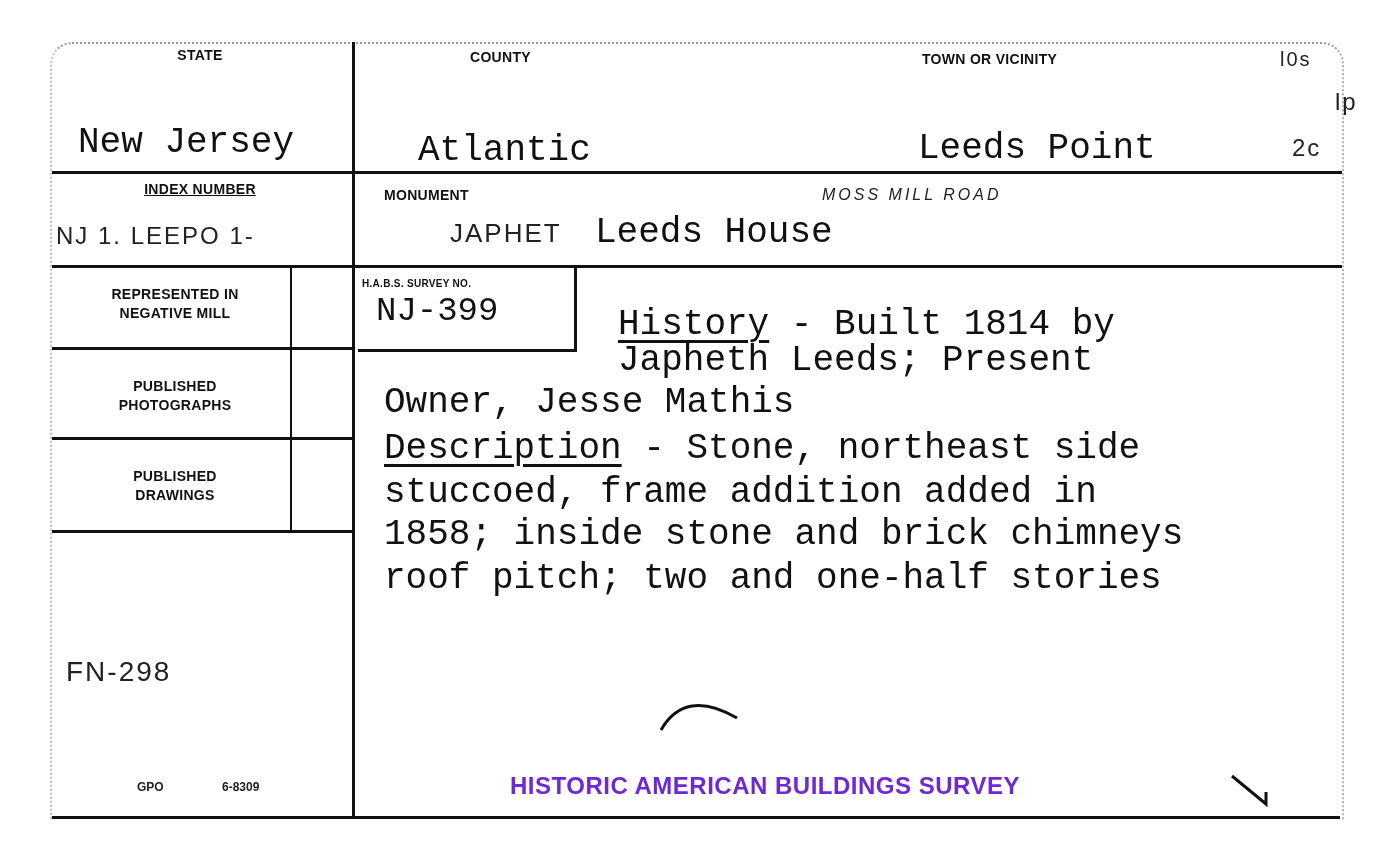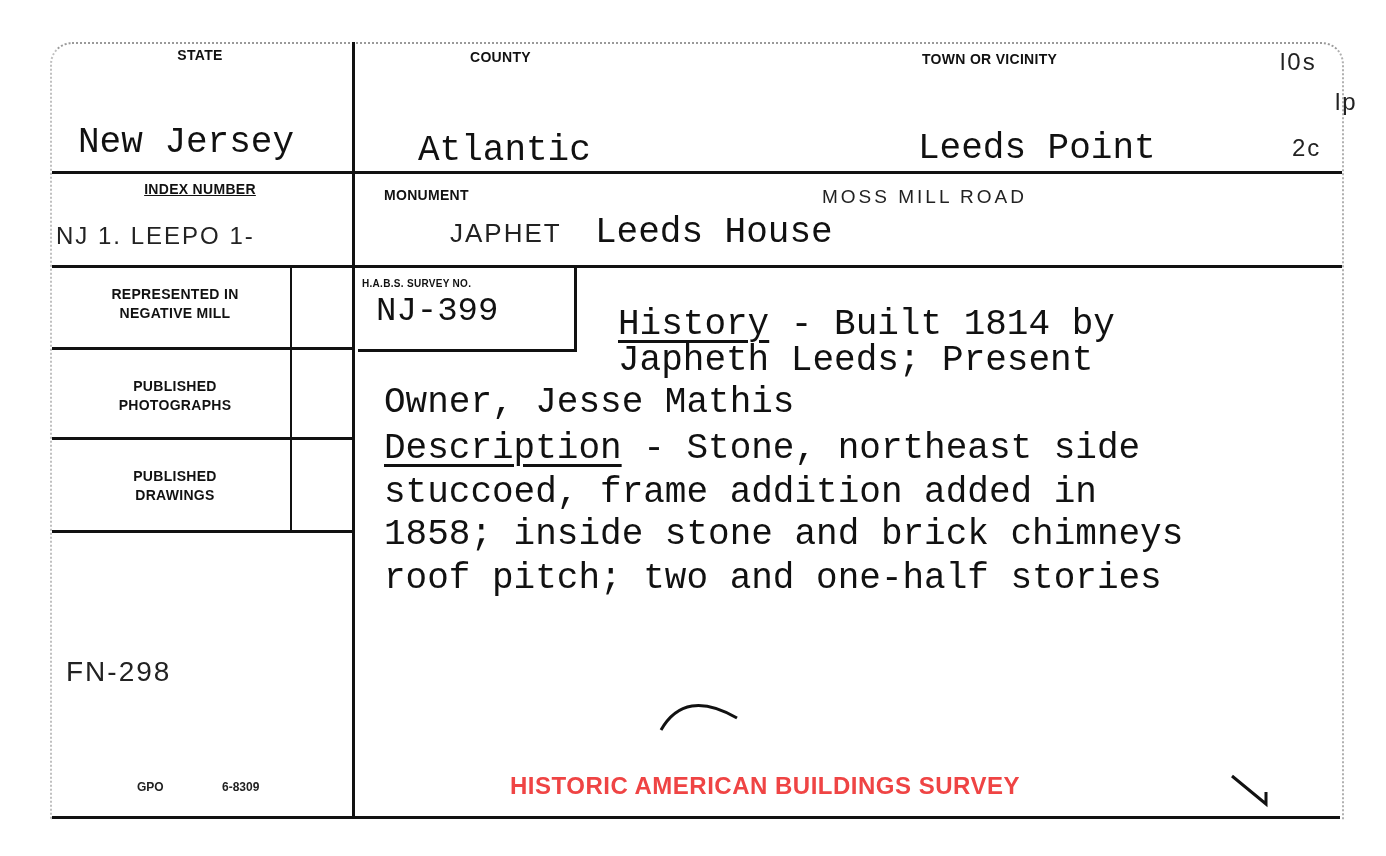--- a/index.html
+++ b/index.html
@@ -3,25 +3,25 @@
 <meta charset="utf-8">
 <style>
   html, body { margin: 0; padding: 0; background: #ffffff; }
   body { width: 1386px; height: 856px; position: relative; overflow: hidden; font-family: "Liberation Mono", monospace; color: #111; }
   .card { position: absolute; left: 50px; top: 42px; width: 1290px; height: 776px; border-top: 2px dotted #9a9a9a; border-right: 2px dotted #b0b0b0; border-left: 2px dotted #c0c0c0; border-radius: 22px 22px 0 0; }
   .hline { position: absolute; background: #111; height: 3px; }
   .vline { position: absolute; background: #111; width: 3px; }
   .label { position: absolute; font-family: "Liberation Sans", sans-serif; font-weight: bold; font-size: 14px; letter-spacing: 0.3px; text-align: center; color: #111; line-height: 19px; }
   .typed { position: absolute; font-family: "Liberation Mono", monospace; font-size: 36px; color: #111; white-space: pre; }
   .hand { position: absolute; font-family: "Liberation Sans", sans-serif; font-size: 26px; color: #222; letter-spacing: 2px; white-space: pre; }
-  .hand.small { font-size: 19px; letter-spacing: 3px; }
+  .hand.small { font-size: 16px; letter-spacing: 3px; font-style: italic; }
   .body-text { position: absolute; font-family: "Liberation Mono", monospace; font-size: 36px; line-height: 42px; color: #111; white-space: pre; }
   .u { text-decoration: underline; text-decoration-thickness: 3px; text-underline-offset: 6px; }
   .survey-box { position: absolute; left: 358px; top: 265px; width: 216px; height: 84px; border-right: 3px solid #111; border-bottom: 3px solid #111; }
-  .footer { position: absolute; left: 510px; top: 772px; font-family: "Liberation Sans", sans-serif; font-weight: bold; font-size: 24px; letter-spacing: 0.5px; color: #ef4444; }
+  .footer { position: absolute; left: 510px; top: 772px; font-family: "Liberation Sans", sans-serif; font-weight: bold; font-size: 24px; letter-spacing: 0.5px; color: #6d28d9; }
   .gpo { position: absolute; top: 780px; font-family: "Liberation Sans", sans-serif; font-weight: bold; font-size: 12px; color: #222; }
 </style>
 </head>
 <body>
 
 <div class="card"></div>
 
 <div class="vline" style="left:352px; top:42px; height:774px;"></div>
 <div class="hline" style="left:52px; top:171px; width:1290px;"></div>
 <div class="hline" style="left:52px; top:265px; width:1290px;"></div>
@@ -33,21 +33,21 @@
 
 <div class="label" style="left:60px; top:46px; width:280px;">STATE</div>
 <div class="typed" style="left:78px; top:122px;">New Jersey</div>
 
 <div class="label" style="left:470px; top:48px;">COUNTY</div>
 <div class="typed" style="left:418px; top:130px;">Atlantic</div>
 
 <div class="label" style="left:922px; top:50px;">TOWN OR VICINITY</div>
 <div class="typed" style="left:918px; top:128px;">Leeds Point</div>
 
-<div class="hand" style="left:1280px; top:48px; font-size:24px;">l0s</div>
+<div class="hand" style="left:1280px; top:48px; font-size:20px;">l0s</div>
 <div class="hand" style="left:1292px; top:88px; font-size:24px;margin-left:43px;">lp</div>
 <div class="hand" style="left:1292px; top:134px; font-size:24px;">2c</div>
 
 <div class="label" style="left:60px; top:180px; width:280px;text-decoration:underline;">INDEX NUMBER</div>
 <div class="hand" style="left:56px; top:222px; font-size:24px;">NJ 1. LEEPO 1-</div>
 
 <div class="label" style="left:384px; top:186px;">MONUMENT</div>
 <div class="hand small" style="left:822px; top:186px;">MOSS MILL ROAD</div>
 <div class="hand" style="left:420px; top:218px; font-size:26px;margin-left:30px;">JAPHET</div>
 <div class="typed" style="left:595px; top:212px;">Leeds House</div>

